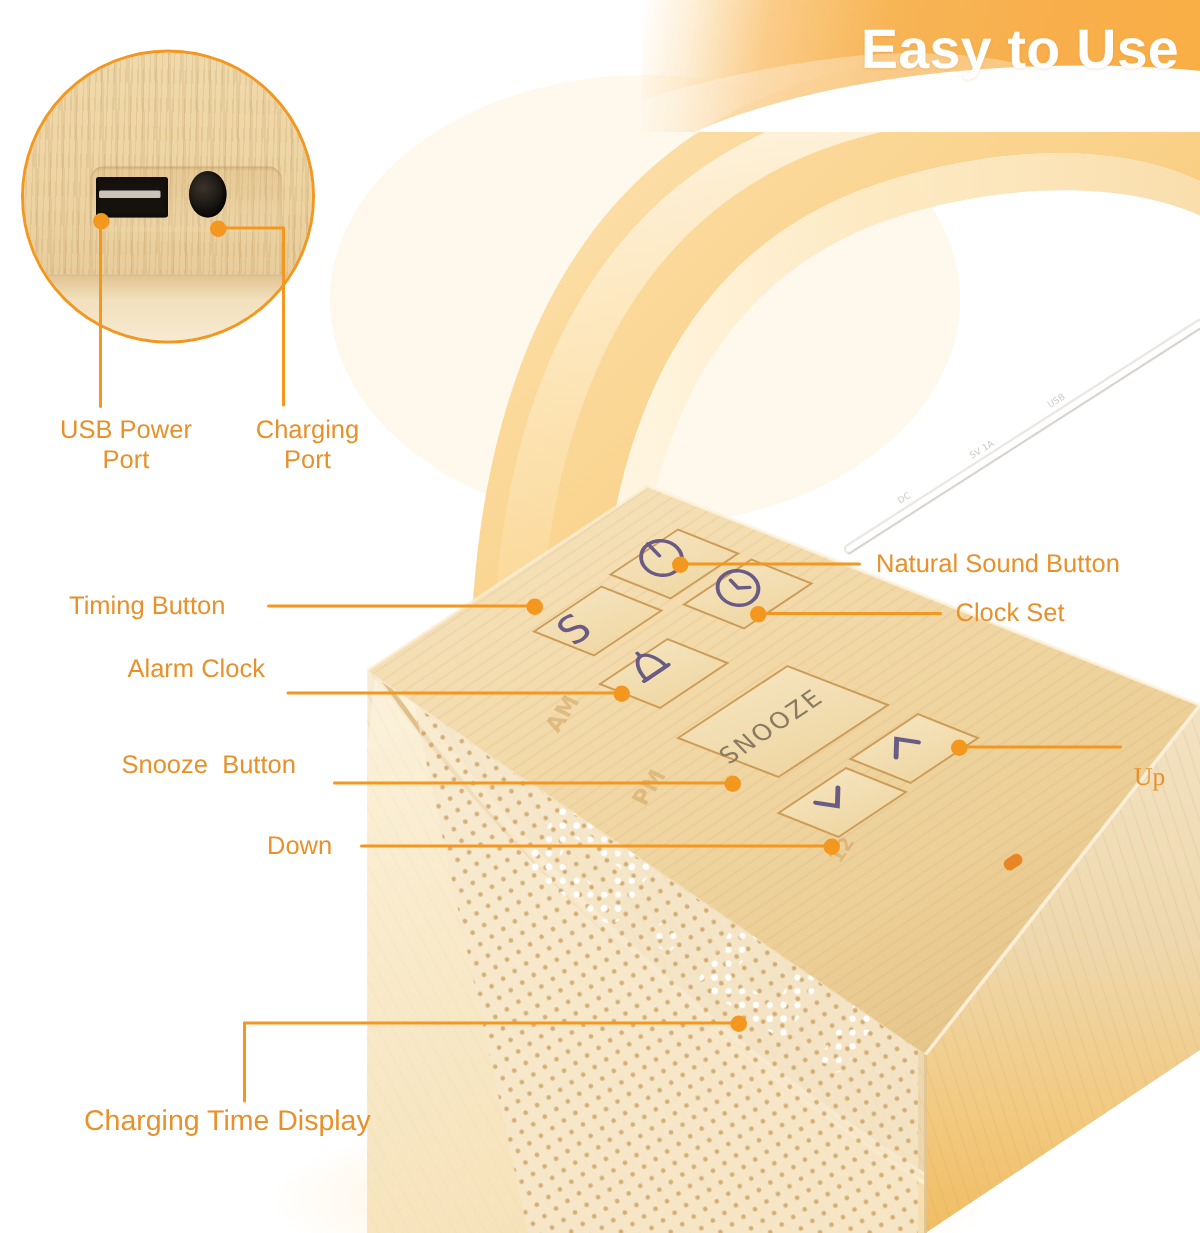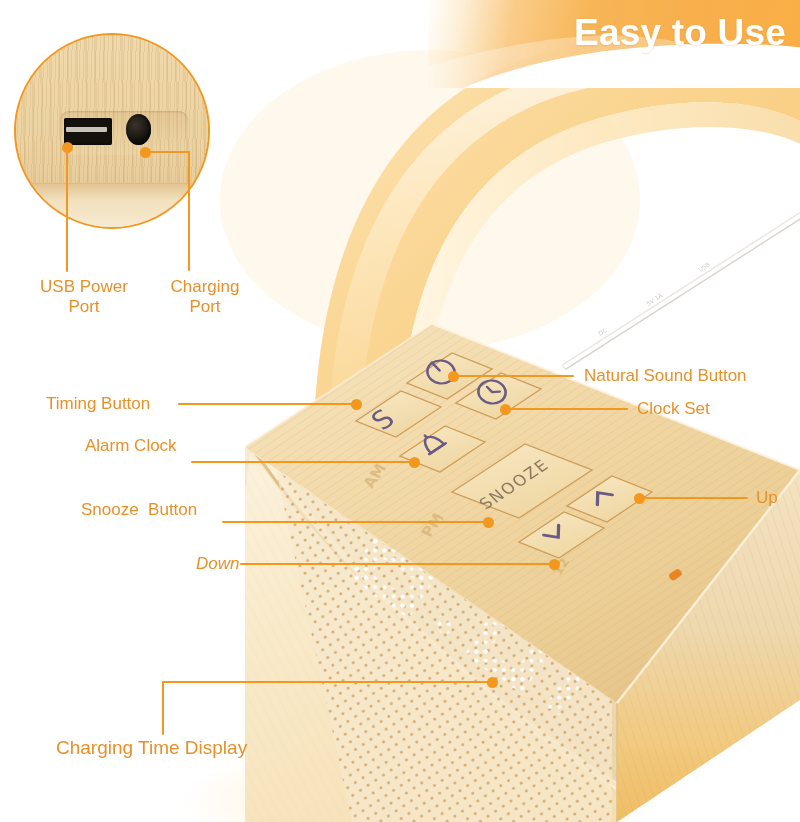--- a/index.html
+++ b/index.html
@@ -456,34 +456,34 @@
   <div class="dot" style="left:351px; top:399px;"></div>
 
   <div class="callout-label" style="left:85px; top:436px;">Alarm Clock</div>
   <div class="leader" style="left:191px; top:461px; width:223px;"></div>
   <div class="dot" style="left:409px; top:457px;"></div>
 
   <div class="callout-label" style="left:81px; top:484px;margin-top:16px;">Snooze  Button</div>
   <div class="leader" style="left:222px; top:521px; width:266px;"></div>
   <div class="dot" style="left:483px; top:517px;"></div>
 
-  <div class="callout-label" style="left:196px; top:554px;font-style:italic;">Down</div>
+  <div class="callout-label" style="left:178px; top:554px;">Down</div>
   <div class="leader" style="left:240px; top:563px; width:314px;"></div>
   <div class="dot" style="left:549px; top:559px;"></div>
 
   <div class="callout-label big" style="left:56px; top:737px;">Charging Time Display</div>
   <div class="leader vert" style="left:162px; top:681px; height:54px;"></div>
   <div class="leader" style="left:162px; top:681px; width:330px;"></div>
   <div class="dot" style="left:487px; top:677px;"></div>
 
   <div class="dot" style="left:448px; top:371px;"></div>
   <div class="leader" style="left:457px; top:375px; width:117px;"></div>
   <div class="callout-label" style="left:584px; top:366px;">Natural Sound Button</div>
 
   <div class="dot" style="left:500px; top:404px;"></div>
   <div class="leader" style="left:509px; top:408px; width:119px;"></div>
   <div class="callout-label" style="left:637px; top:399px;">Clock Set</div>
 
   <div class="dot" style="left:634px; top:493px;"></div>
   <div class="leader" style="left:643px; top:497px; width:105px;"></div>
-  <div class="callout-label" style="left:756px; top:488px;">Up</div>
+  <div class="callout-label" style="left:756px; top:508px;font-family:Liberation Serif, serif;">Up</div>
 
 </div>
 
 </body></html>

